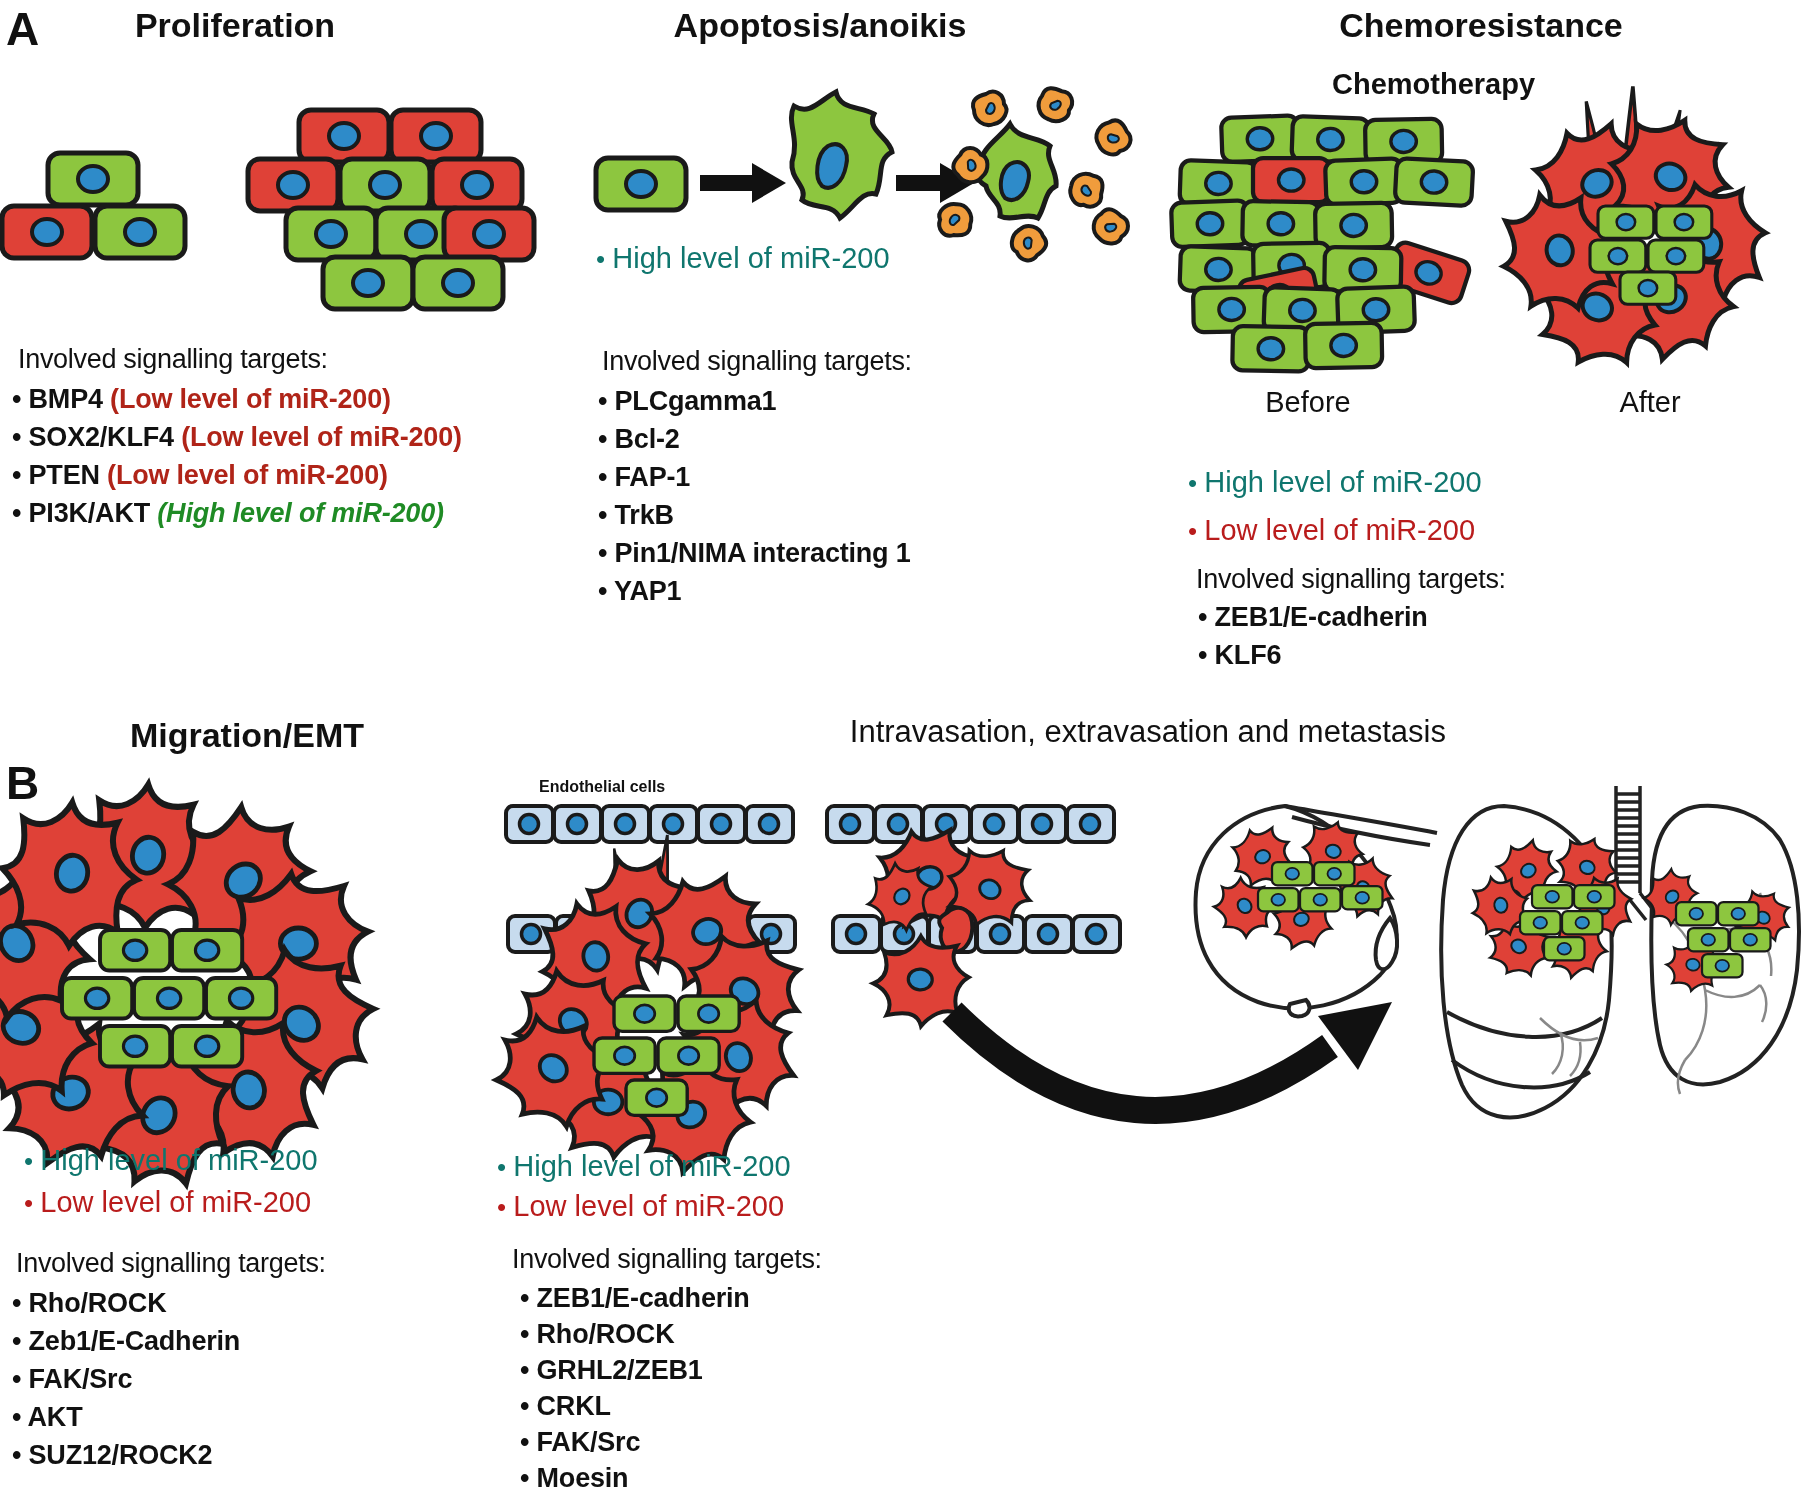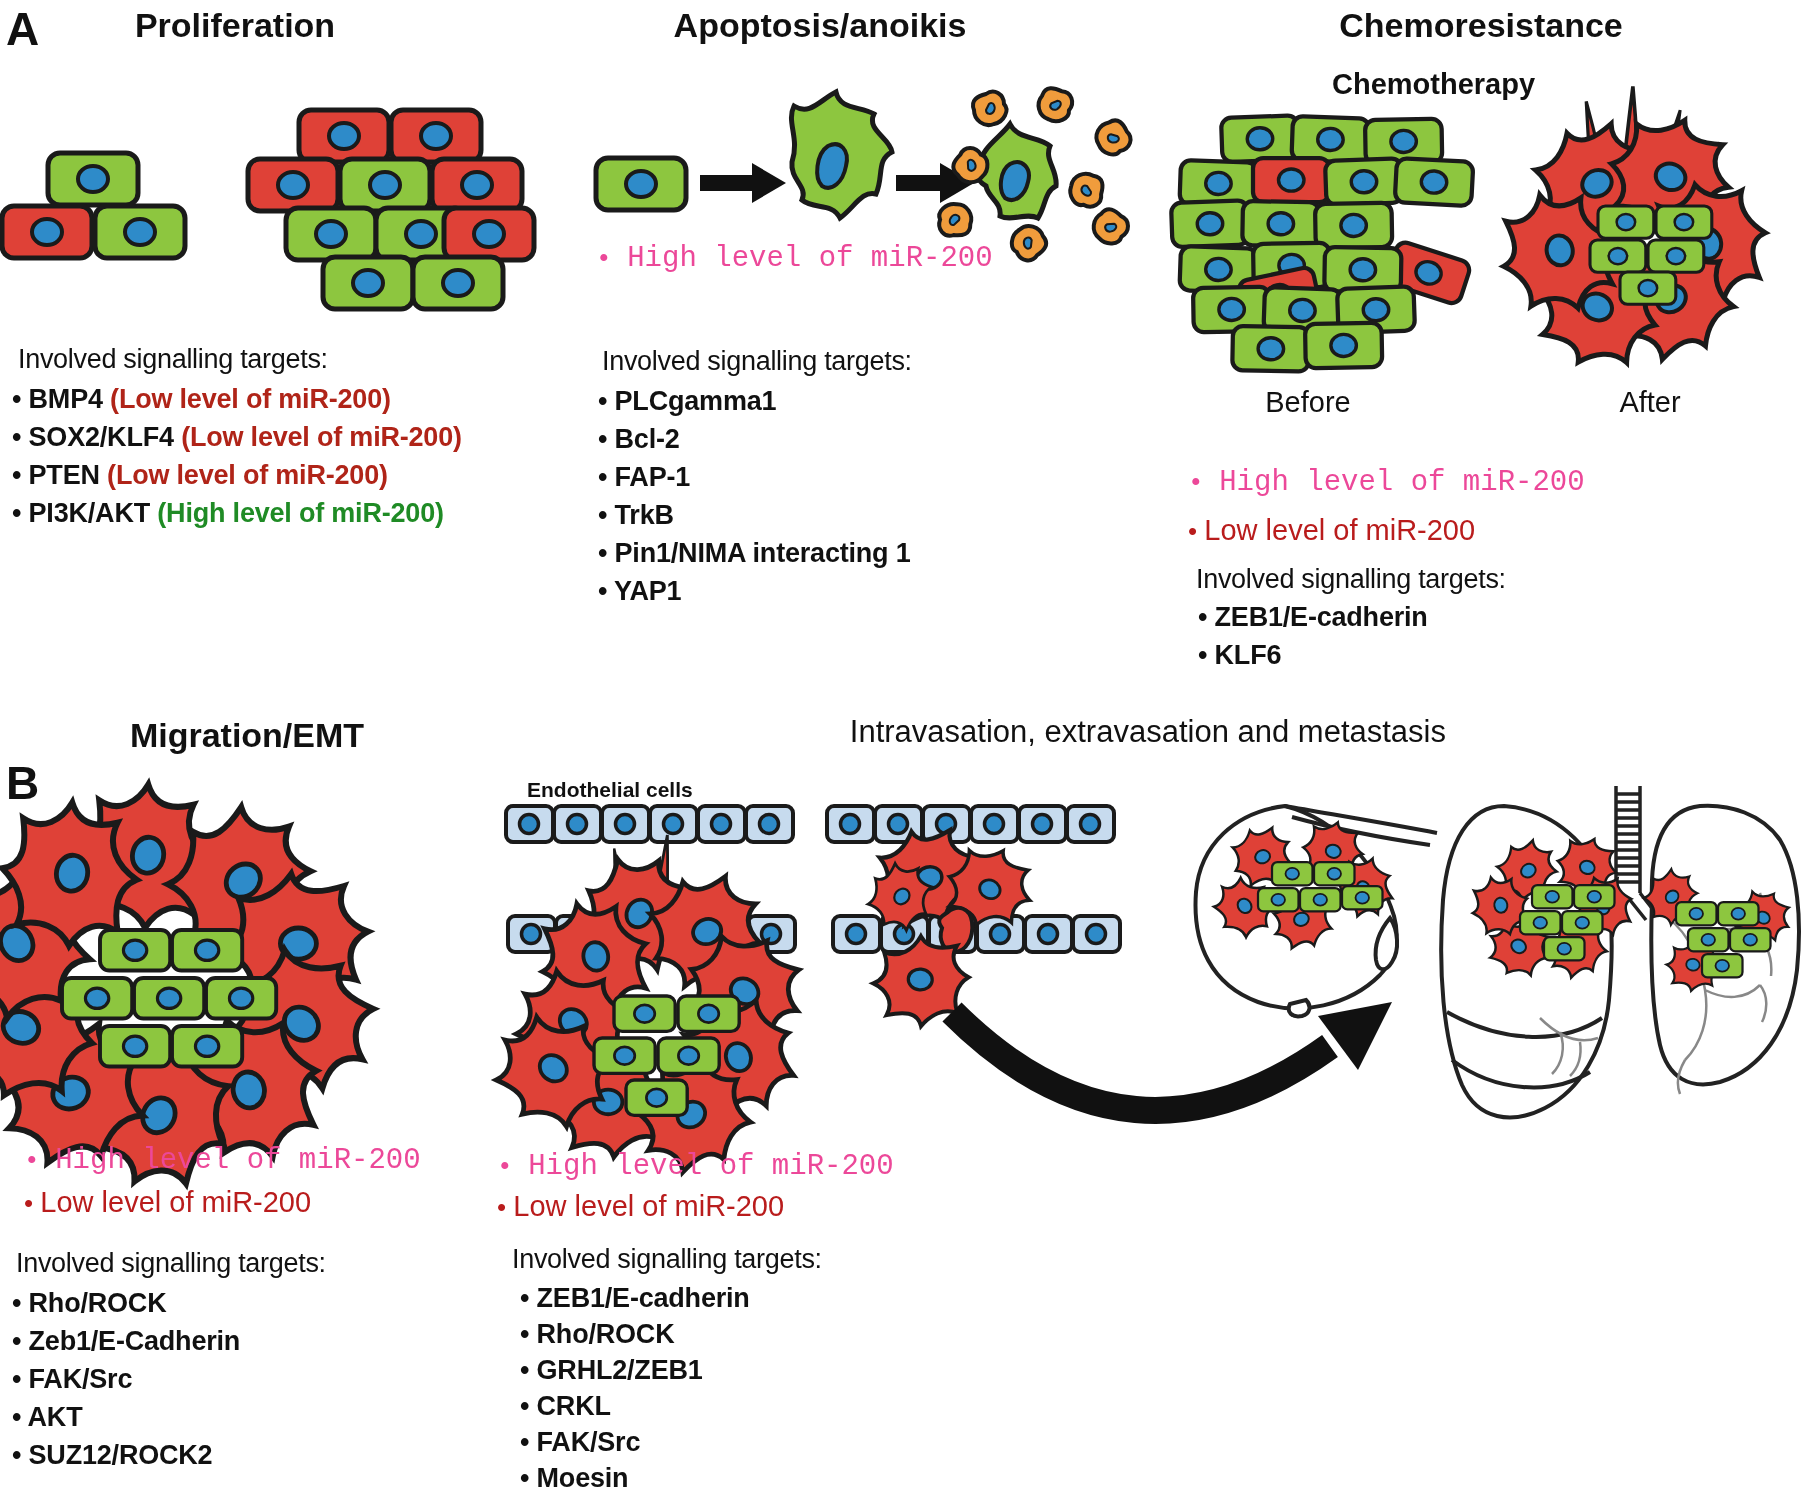--- a/index.html
+++ b/index.html
@@ -5,32 +5,32 @@
   html,body{margin:0;padding:0;background:#fff;}
   body{width:1811px;height:1496px;position:relative;overflow:hidden;
        font-family:"Liberation Sans","DejaVu Sans",sans-serif;color:#111;}
   .fig{position:absolute;inset:0;}
   .abs{position:absolute;}
   .panel-letter{font-size:46px;font-weight:700;}
   .sec-title{font-size:34px;font-weight:700;text-align:center;white-space:nowrap;}
   .sec-title-light{font-size:31px;font-weight:400;text-align:right;white-space:nowrap;}
   .sub-label{font-size:29px;font-weight:600;white-space:nowrap;}
   .ba-label{font-size:29px;font-weight:400;text-align:center;white-space:nowrap;}
-  .endo-label{font-size:21px;font-weight:700;white-space:nowrap;}
+  .endo-label{font-size:16px;font-weight:700;white-space:nowrap;margin-left:12px;}
   .lvl{font-size:29px;font-weight:500;white-space:nowrap;}
   .lvl::before{content:"• ";font-size:26px;}
-  .lvl-green{color:#ec4899;font-family:Liberation Mono, monospace;}
+  .lvl-green{color:#0f766e;}
   .lvl-red{color:#b91c1c;}
   .tgt-head{font-size:27px;font-weight:400;white-space:nowrap;letter-spacing:-0.3px;}
   ul.targets{list-style:none;margin:2px;padding:0;}
   ul.targets li{font-size:27px;font-weight:700;line-height:38px;white-space:nowrap;letter-spacing:-0.2px;}
   ul.targets.lh36 li{line-height:36px;}
   ul.targets li::before{content:"•  ";}
   .note-red{color:#b02418;font-weight:600;}
-  .note-green{color:#1f8b25;font-weight:600;}
+  .note-green{color:#1f8b25;font-weight:600;font-style:italic;}
   svg{display:block;}
 </style>
 </head>
 <body>
 
 <div class="fig">
 
 <svg class="abs" style="left:0;top:0" width="1811" height="1496" viewBox="0 0 1811 1496">
   <defs>
     <g id="epi">

